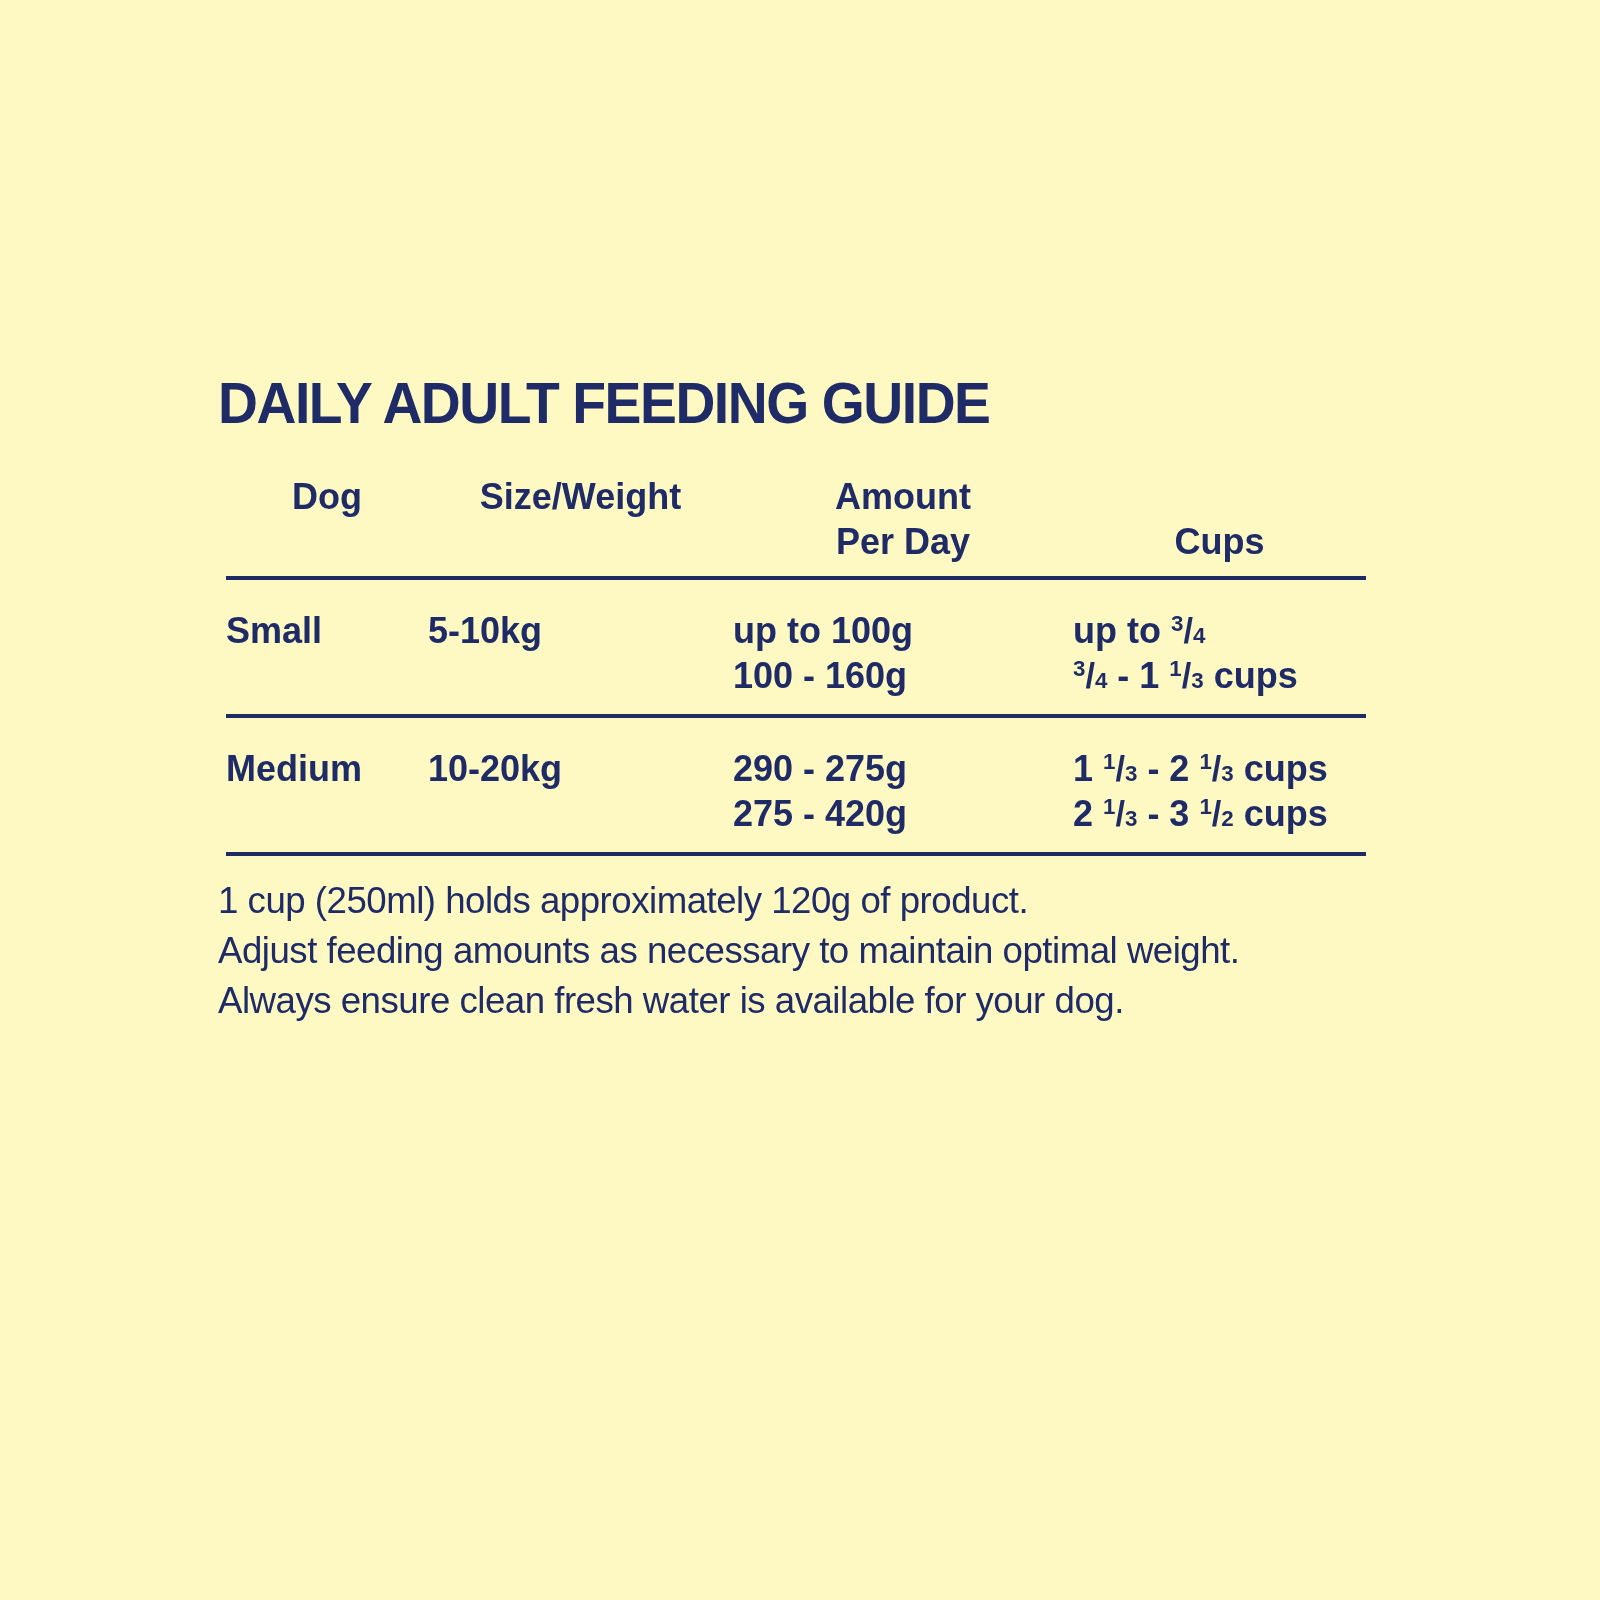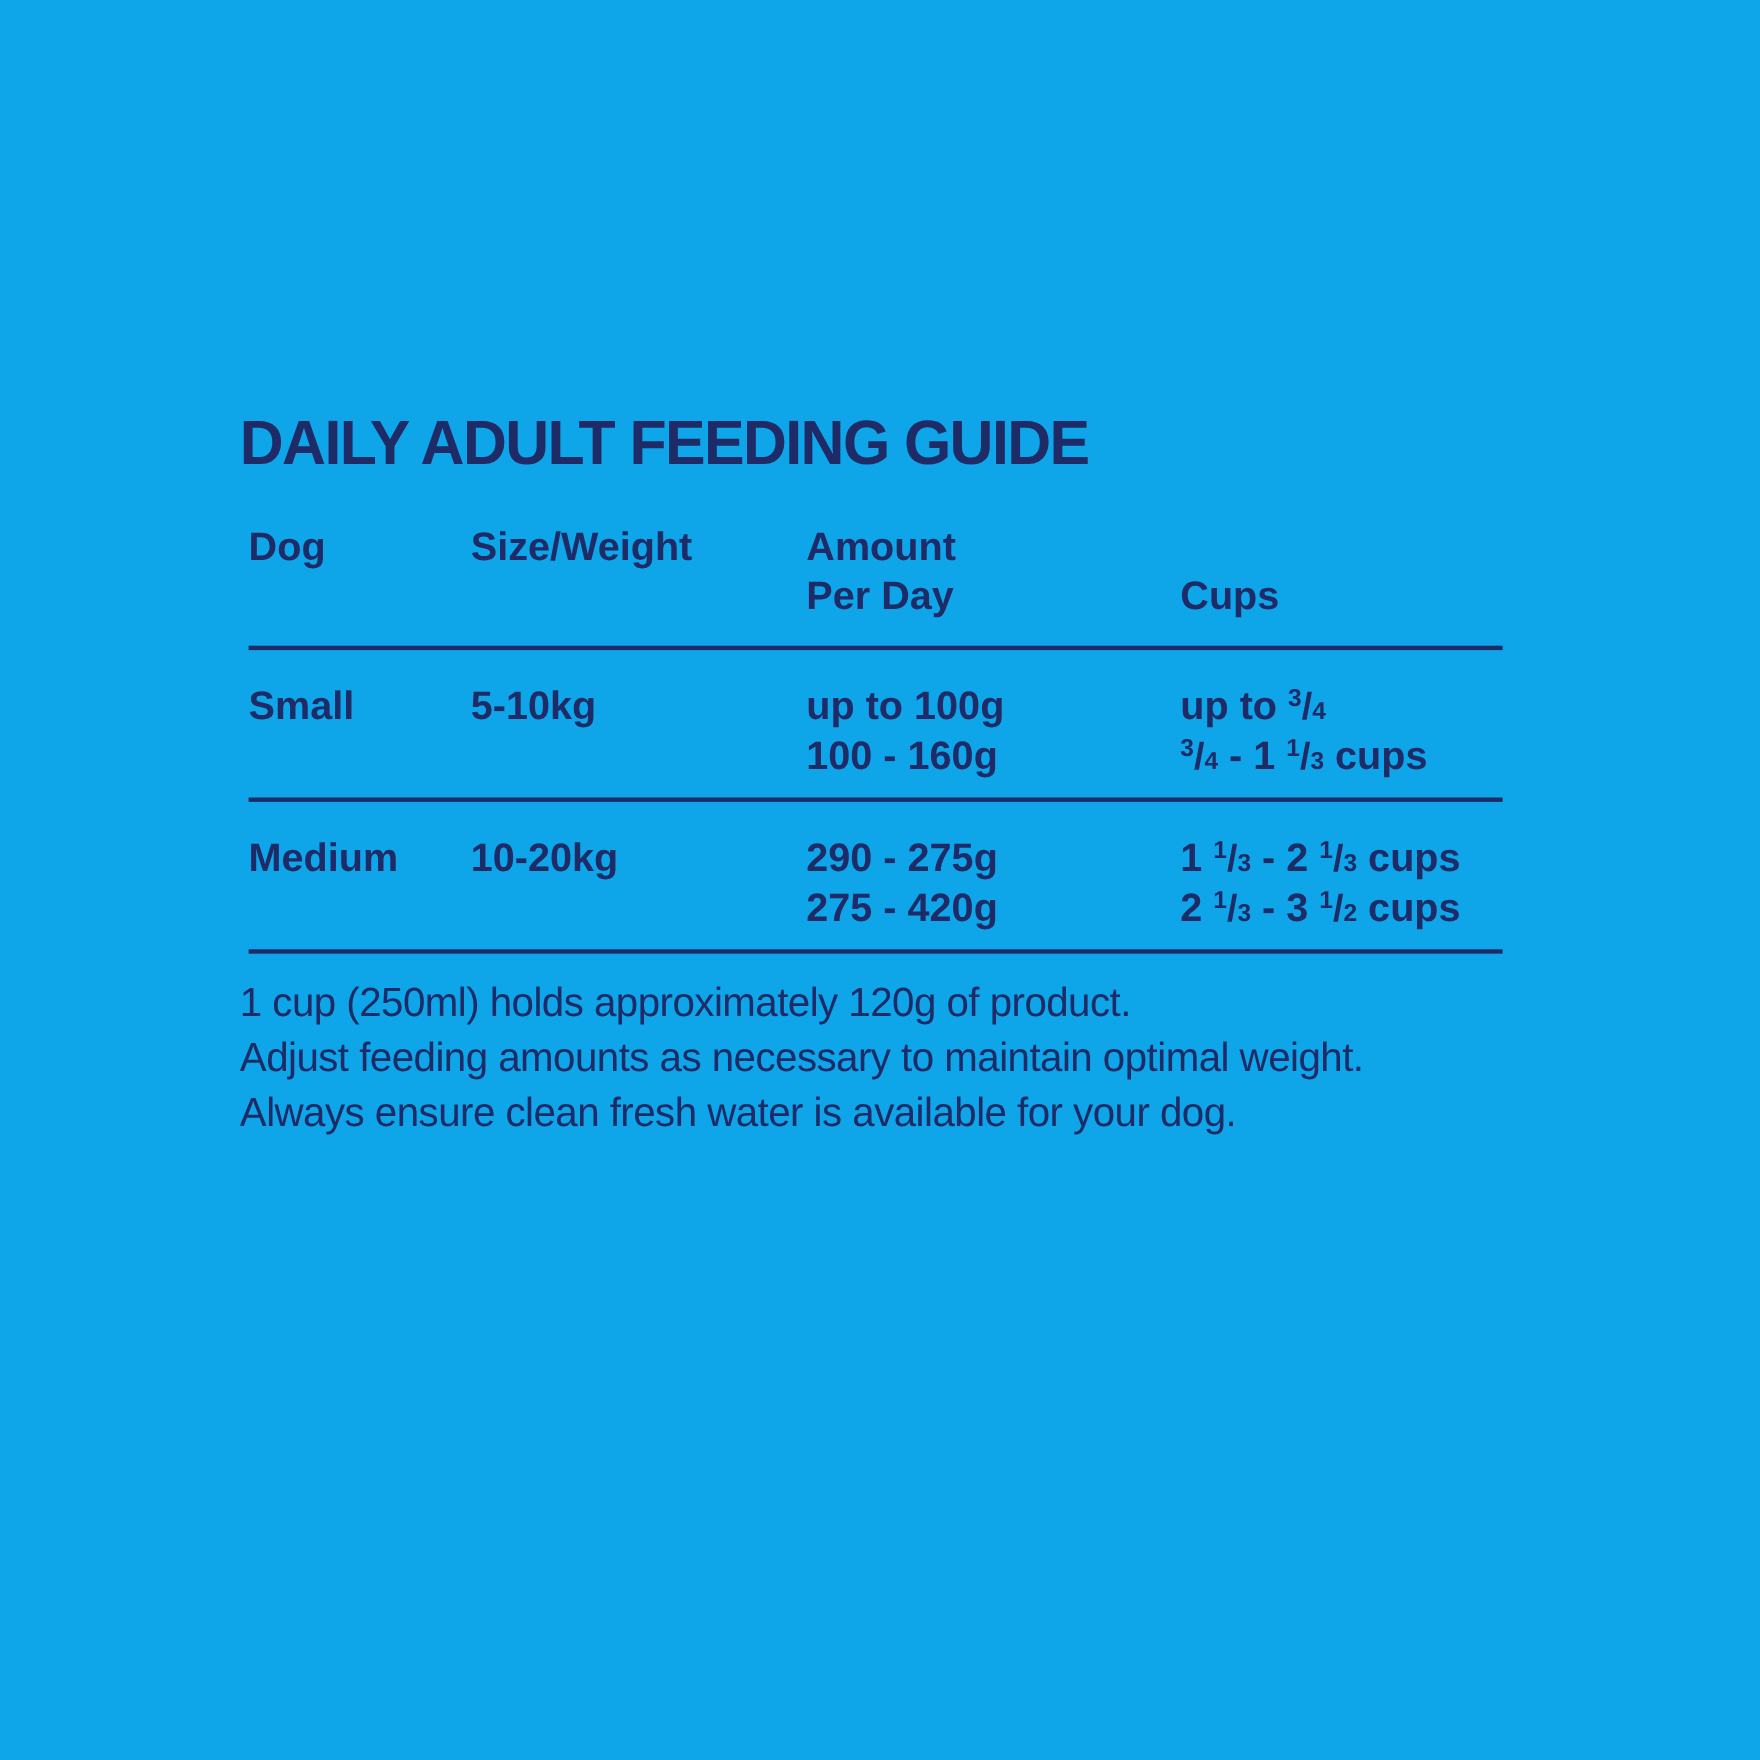--- a/index.html
+++ b/index.html
@@ -4,21 +4,21 @@
 <style>
   html, body {
     margin: 0;
     padding: 0;
     background: #ffffff;
   }
   .canvas {
     position: relative;
     width: 1600px;
     height: 1600px;
-    background: #0ea5e9;
+    background: #fef9c3;
     overflow: hidden;
     font-family: "Liberation Sans", sans-serif;
     color: #1e2b66;
   }
   .sheet {
     position: absolute;
     left: 218px;
     top: 370px;
     width: 1175px;
   }
@@ -34,22 +34,23 @@
   }
   .table {
     width: 1140px;
     margin-left: 8px;
   }
   .row {
     display: grid;
     grid-template-columns: 202px 305px 340px 293px;
   }
   .row.header {
-    padding-bottom: 23px;
+    padding-bottom: 12px;
     border-bottom: 4px solid #1e2b66;
+    text-align: center;
   }
   .row.body {
     padding: 28px 0 16px 0;
   }
   .row.body.ruled {
     border-bottom: 4px solid #1e2b66;
   }
   .cell {
     font-size: 36px;
     font-weight: bold;

